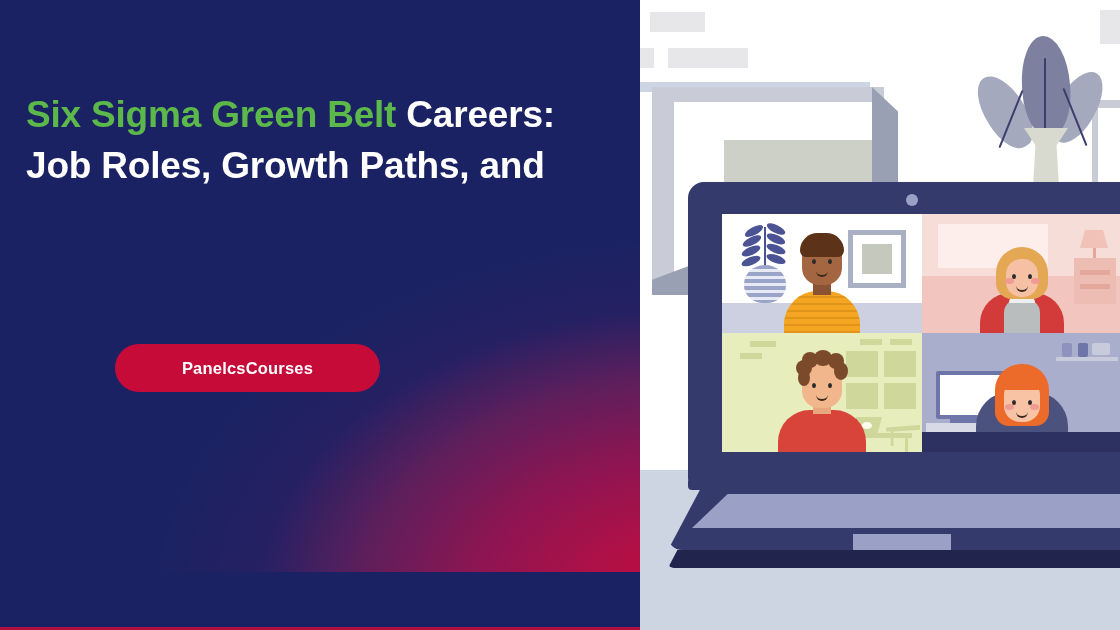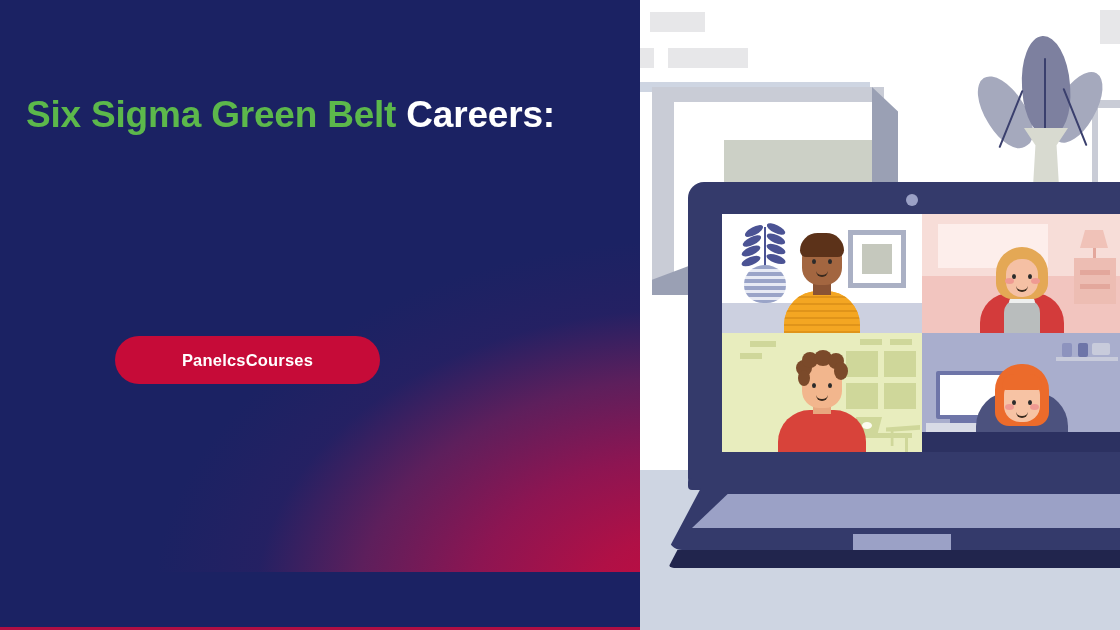--- a/index.html
+++ b/index.html
@@ -32,21 +32,21 @@
   }
 
   .headline{
     position:absolute;left:26px;top:64px;width:600px;
     font-size:37px;line-height:51px;font-weight:bold;
     color:#ffffff;letter-spacing:-0.2px;
   }
   .headline .hl-green{color:#5cb84b;}
 
   .badge{
-    position:absolute;left:115px;top:336px;
+    position:absolute;left:115px;top:344px;
     width:265px;height:48px;border-radius:24px;
     background:#c60b38;
     display:flex;align-items:center;justify-content:center;
   }
   .badge-label{
     color:#ffffff;font-size:16.5px;font-weight:bold;letter-spacing:0.2px;
   }
 
   
   .right-panel{
@@ -238,21 +238,21 @@
 
 <div class="stage">
 
   <div class="left-panel">
     <div class="left-glow"></div>
     <div class="left-footer"></div>
     <div class="left-footer-line"></div>
 
     <h1 class="headline">
       <span class="hl-green">Six Sigma Green Belt</span><span> Careers:</span><br>
-      <br>
+      <span>Job Roles, Growth Paths, and</span><br>
     </h1>
 
     <div class="badge">
       <span class="badge-label">PanelcsCourses</span>
     </div>
   </div>
 
   <div class="right-panel">
     <div class="rp-sky"></div>
     <div class="wall"></div>

